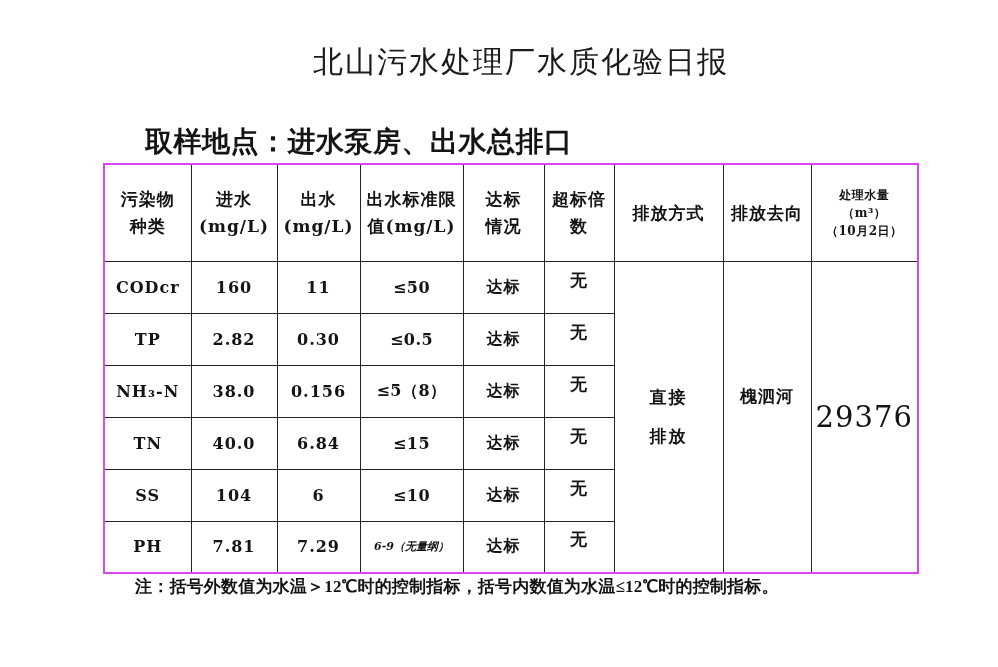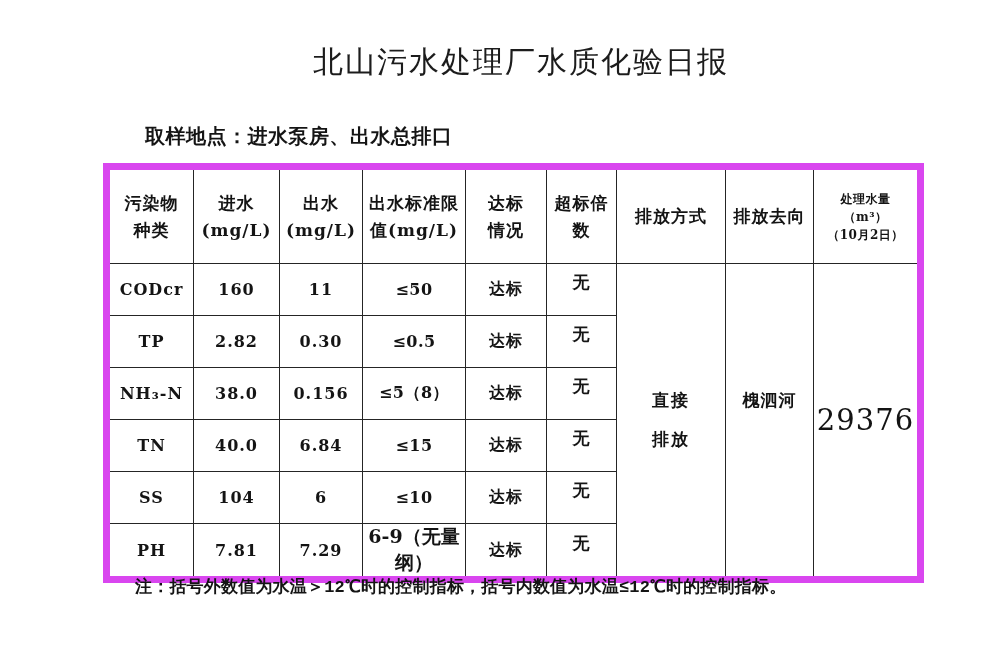--- a/index.html
+++ b/index.html
@@ -24,42 +24,42 @@
     letter-spacing: 2px;
     color: #1c1c1c;
     white-space: nowrap;
   }
   .meta-left {
     position: absolute;
     top: 123px;
     left: 145px;
     font-family: "Liberation Sans", "DejaVu Sans", sans-serif;
     font-weight: bold;
-    font-size: 20px;
+    font-size: 28px;
     letter-spacing: 0.5px;
     white-space: nowrap;
   }
   .meta-right {
     position: absolute;
     top: 123px;
     left: 726px;
     font-family: "Liberation Sans", "DejaVu Sans", sans-serif;
     font-weight: bold;
     font-size: 20px;
     letter-spacing: 0.5px;
     white-space: nowrap;
   }
   table.report {
     position: absolute;
     left: 103px;
     top: 163px;
     width: 814px;
     table-layout: fixed;
     border-collapse: collapse;
-    border: 7px solid #d946ef;
+    border: 2px solid #d946ef;
     font-family: "DejaVu Serif", "Liberation Serif", serif;
     font-weight: bold;
     color: #141414;
   }
   table.report th, table.report td {
     border: 1px solid #252525;
     text-align: center;
     vertical-align: middle;
     padding: 0;
     overflow: hidden;
@@ -69,21 +69,21 @@
   th.col-header {
     font-size: 17px;
     font-weight: bold;
     line-height: 1.55;
     white-space: pre-line;
     letter-spacing: 1px;
   }
   th.col-header.volume-header { font-size: 12px; line-height: 1.5; letter-spacing: 0.5px; }
   td.cell { font-size: 16px; letter-spacing: 1px; }
   td.cell.limit-cell { letter-spacing: 0.5px; }
-  td.cell.limit-small { font-size: 19px; letter-spacing: 0; }
+  td.cell.limit-small { font-size: 11px; letter-spacing: 0; font-style: italic; }
   td.cell.exceed-cell span {
     display: inline-block;
     transform: translateY(-7px);
     font-size: 17px;
   }
   td.merged-mode {
     white-space: pre-line;
     font-size: 17px;
     line-height: 39px;
     letter-spacing: 2px;
@@ -97,21 +97,21 @@
   }
   td.merged-volume {
     font-weight: 400;
     font-size: 29px;
     letter-spacing: 1px;
   }
   .note {
     position: absolute;
     top: 575px;
     left: 135px;
-    font-family: Liberation Mono, monospace;
+    font-family: Liberation Serif, serif;
     font-weight: bold;
     font-size: 17px;
     letter-spacing: 0.2px;
     white-space: nowrap;
   }
 </style>
 </head>
 <body>
 
 <div id="page">

